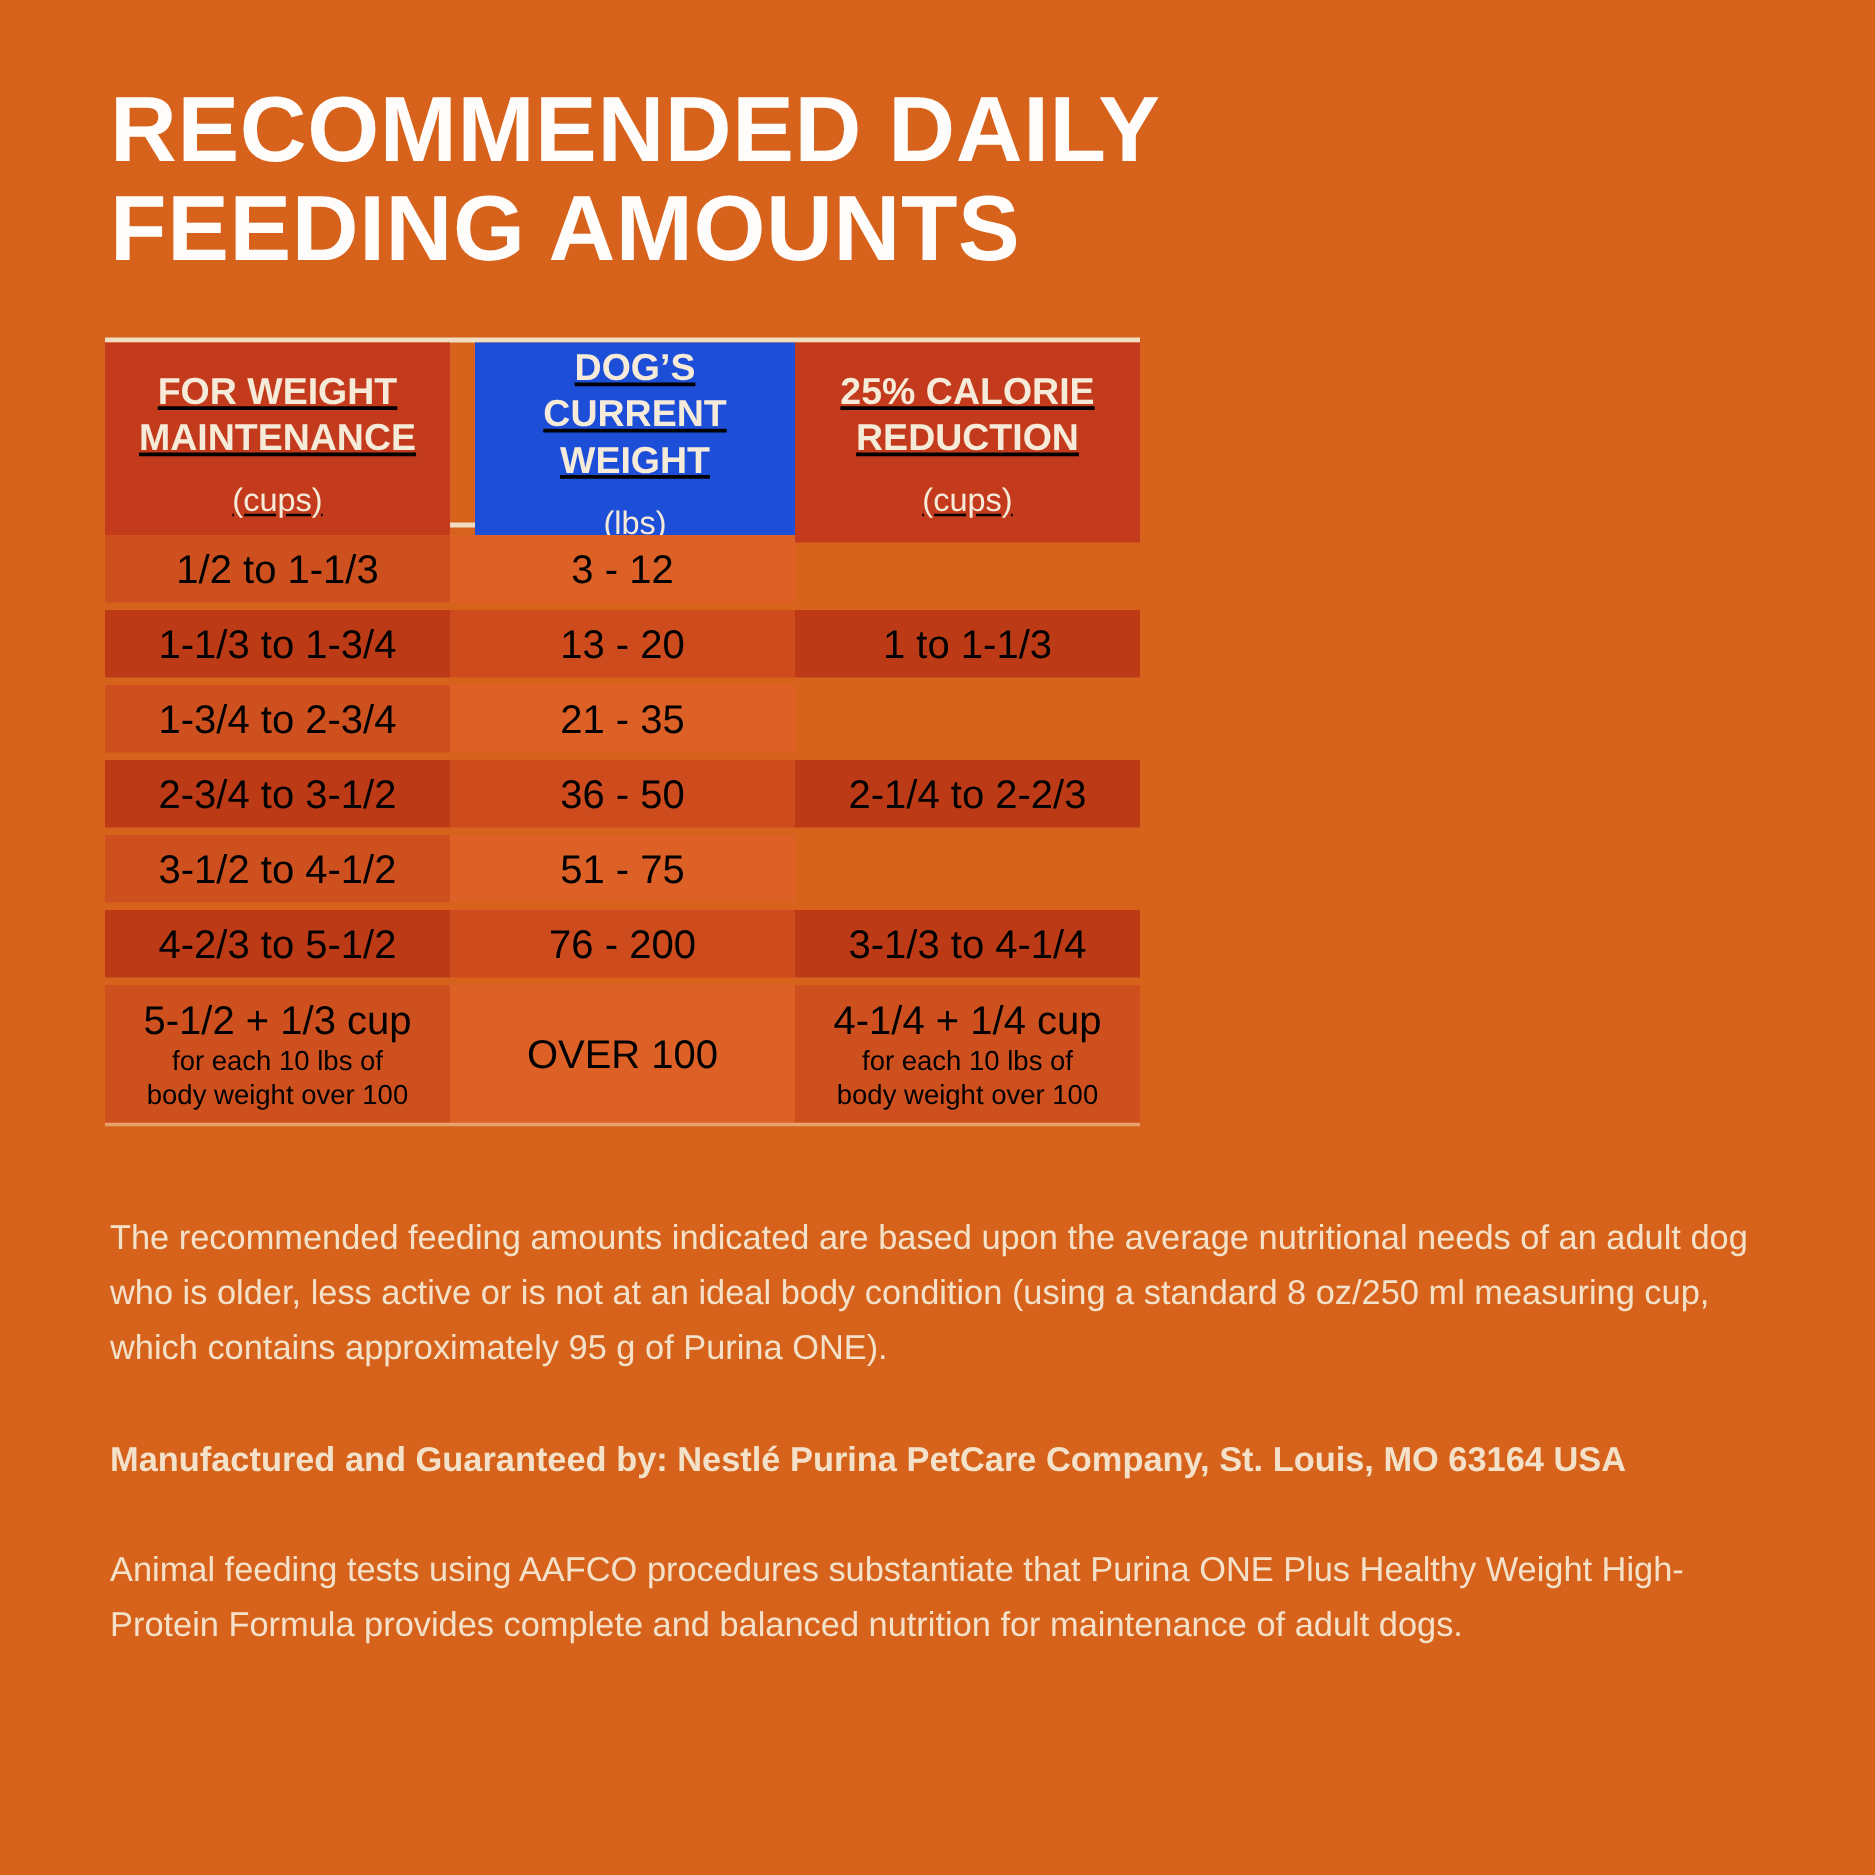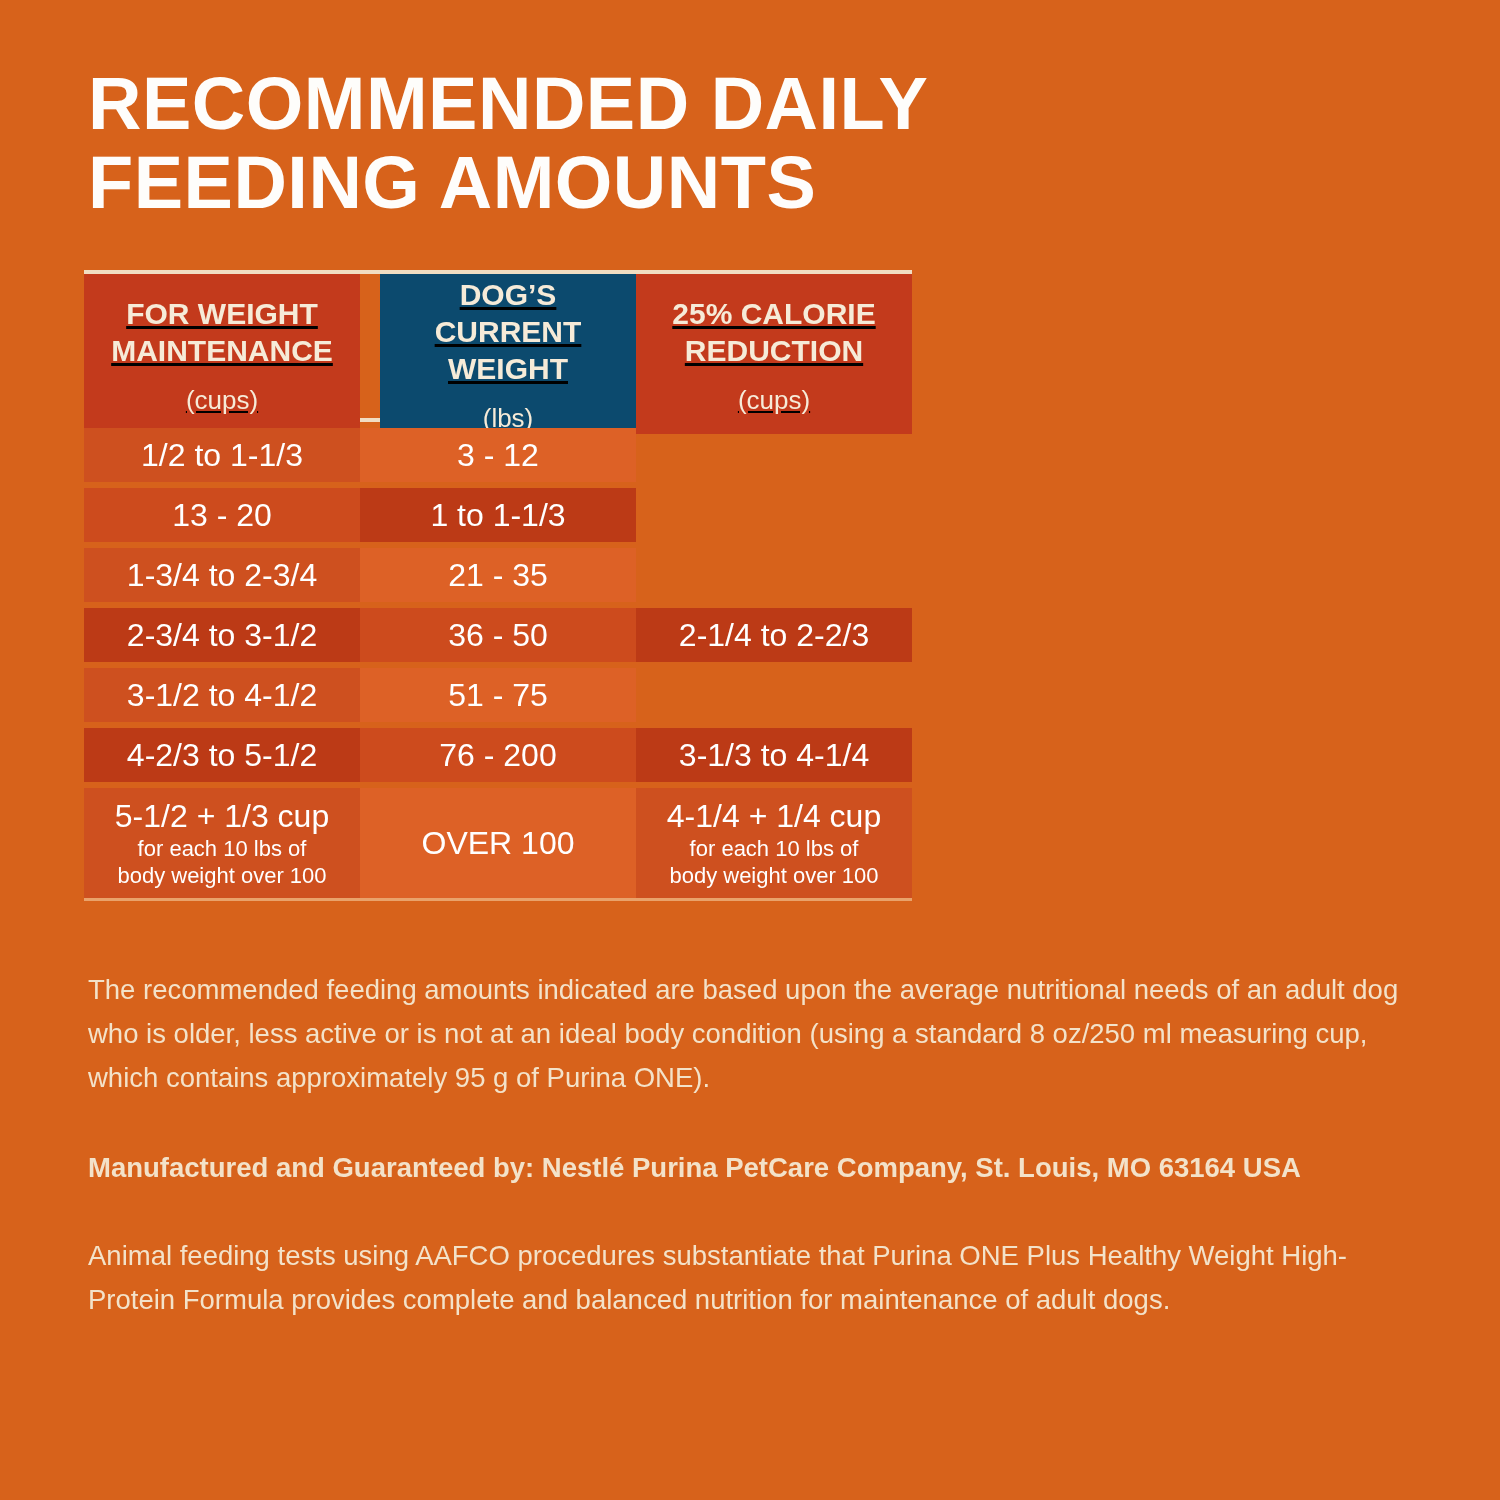--- a/index.html
+++ b/index.html
@@ -36,27 +36,27 @@
   .grid3{display:grid;grid-template-columns:1fr 1fr 1fr;}
   .hrow{height:144px;text-decoration:underline;}
   .hcell{
     display:flex;flex-direction:column;align-items:center;justify-content:center;
     text-align:center;color:#F6EBD8;
     padding-top:2px;
   }
   .hcell .htitle{font-weight:bold;font-size:30px;line-height:37px;max-width:250px;}
   .hcell .hunit{font-size:26px;margin-top:16px;}
   .hcell.side{background:#C33A1C;}
-  .hcell.mid{background:#0c4a6e;margin-left:20px;}
+  .hcell.mid{background:#1d4ed8;margin-left:20px;}
   .rows .row{height:54px;margin-top:6px;}
   .rows .row.tall{height:110px;}
   .cell{
     display:flex;flex-direction:column;align-items:center;justify-content:center;
     text-align:left;
-    color:#ffffff;font-size:32px;line-height:36px;
+    color:#000000;font-size:32px;line-height:36px;
   }
   .rows .row:nth-child(odd) .cell.side{background:#CE501F;}
   .rows .row:nth-child(odd) .cell.mid{background:#DD6126;}
   .rows .row:nth-child(even) .cell.side{background:#BC3A16;}
   .rows .row:nth-child(even) .cell.mid{background:#CD4B1D;}
   .cell .note{font-size:22px;line-height:25px;margin-top:2px;}
   .row.tall{margin-top:6px;}
   
   .copy{
     position:absolute;left:88px;top:968px;width:1342px;
@@ -96,20 +96,21 @@
     </div>
 
     <div class="divider-mid"></div>
 
     <div class="rows">
       <div class="grid3 row">
         <div class="cell side">1/2 to 1-1/3</div>
         <div class="cell mid">3 - 12</div>
       </div>
       <div class="grid3 row">
+        <div class="cell side">1-1/3 to 1-3/4</div>
         <div class="cell mid">13 - 20</div>
         <div class="cell side">1 to 1-1/3</div>
       </div>
       <div class="grid3 row">
         <div class="cell side">1-3/4 to 2-3/4</div>
         <div class="cell mid">21 - 35</div>
       </div>
       <div class="grid3 row">
         <div class="cell side">2-3/4 to 3-1/2</div>
         <div class="cell mid">36 - 50</div>

